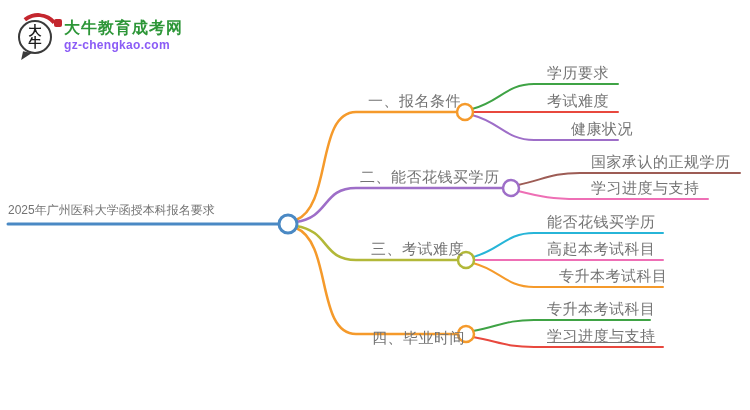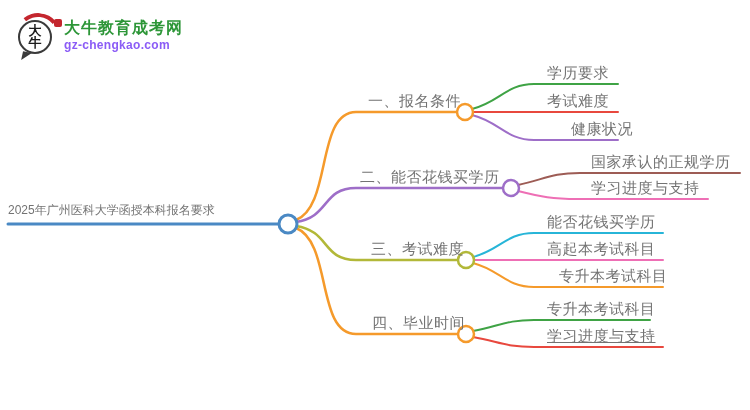--- a/index.html
+++ b/index.html
@@ -74,21 +74,21 @@
       <div class="logo-title">大牛教育成考网</div>
       <div class="logo-url">gz-chengkao.com</div>
     </div>
   </div>
 
   <div class="topic root-topic">2025年广州医科大学函授本科报名要求</div>
 
   <div class="topic branch-topic" style="left:368px;top:92px;text-align:center;">一、报名条件</div>
   <div class="topic branch-topic" style="left:360px;top:168px;">二、能否花钱买学历</div>
   <div class="topic branch-topic" style="left:371px;top:240px;">三、考试难度</div>
-  <div class="topic branch-topic" style="left:372px;top:314px;">四、毕业时间</div>
+  <div class="topic branch-topic" style="left:372px;top:329px;">四、毕业时间</div>
 
   <div class="topic leaf-topic" style="left:547px;top:64px;">学历要求</div>
   <div class="topic leaf-topic" style="left:547px;top:92px;">考试难度</div>
   <div class="topic leaf-topic" style="left:571px;top:120px;">健康状况</div>
 
   <div class="topic leaf-topic" style="left:591px;top:153px;">国家承认的正规学历</div>
   <div class="topic leaf-topic" style="left:591px;top:179px;">学习进度与支持</div>
 
   <div class="topic leaf-topic" style="left:547px;top:213px;">能否花钱买学历</div>
   <div class="topic leaf-topic" style="left:547px;top:240px;">高起本考试科目</div>

